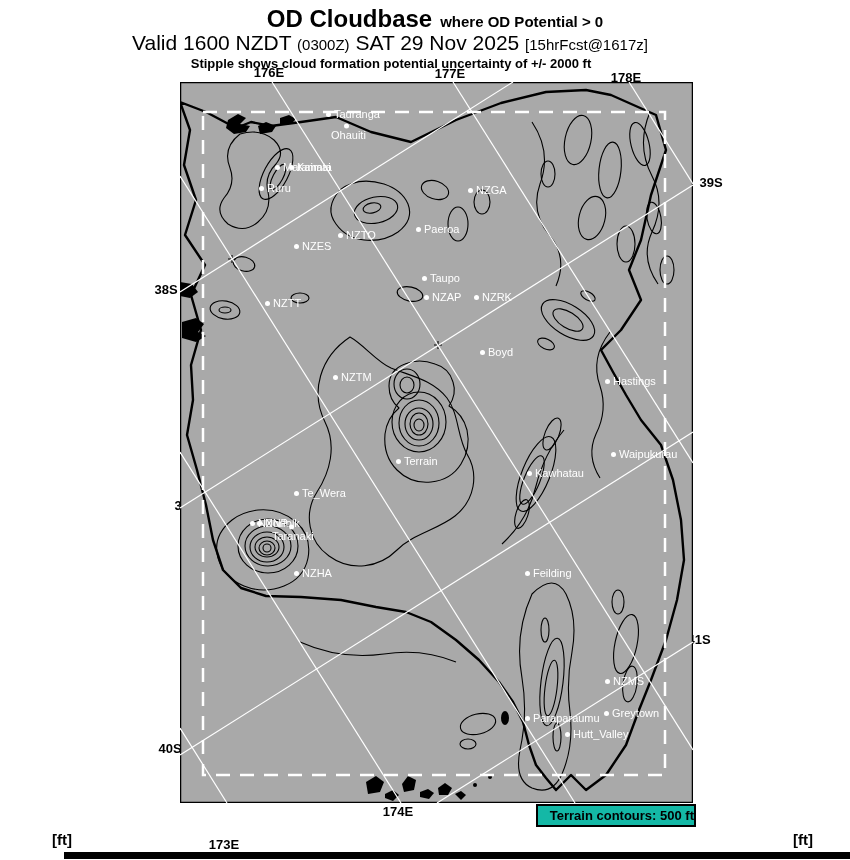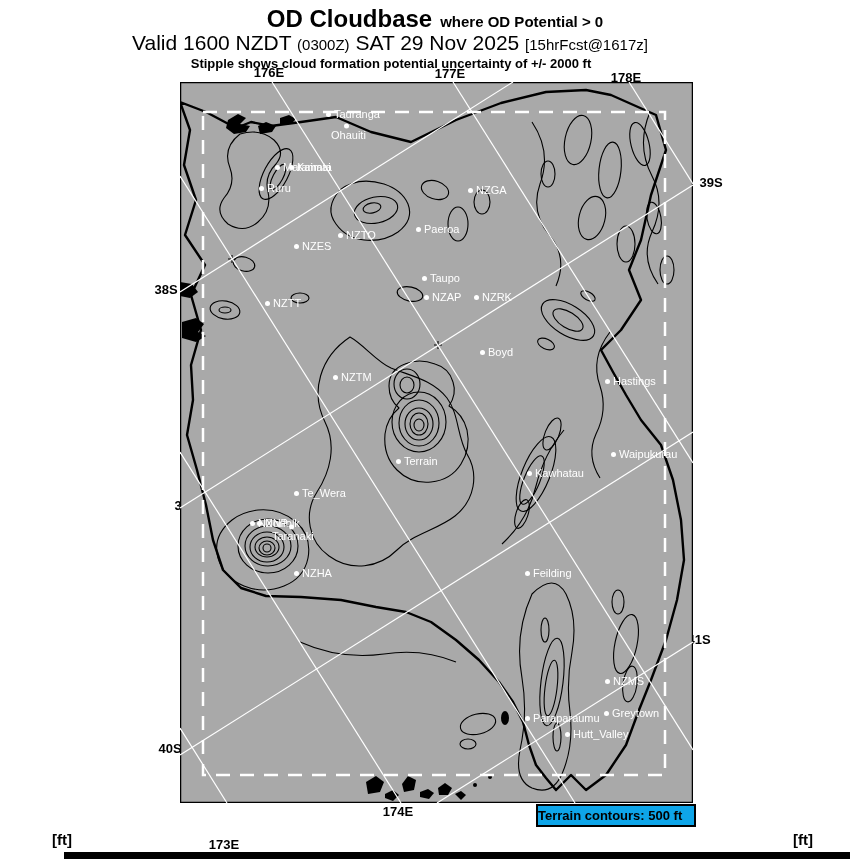--- a/index.html
+++ b/index.html
@@ -14,22 +14,22 @@
   .title-line3{left:1px;top:56px;width:780px;text-align:center;font-size:13px;font-weight:bold;}
   
   #map-wrap{left:180px;top:82px;width:513px;height:721px;}
   
   .axis{font-size:13px;font-weight:bold;white-space:nowrap;text-align:center;width:44px;}
   
   .loc{position:absolute;display:flex;align-items:center;white-space:nowrap;
        font-size:11px;color:#fff;line-height:12px;transform:translateY(-50%);}
   .loc .dot{width:5px;height:5px;border-radius:50%;background:#fff;margin-right:3px;flex:0 0 auto;}
   
-  #legend-box{left:536px;top:804px;width:156px;height:19px;border:2px solid #000;background:#0ea5e9;
-      font-size:13px;font-weight:bold;text-align:left;line-height:19px;}
+  #legend-box{left:536px;top:804px;width:156px;height:19px;border:2px solid #000;background:#14b8a6;
+      font-size:13px;font-weight:bold;text-align:right;line-height:19px;}
   .ft-label{font-size:15px;font-weight:bold;}
   #bottom-bar{left:64px;top:852px;width:786px;height:7px;background:#000;}
 </style>
 </head>
 <body>
 
 <div class="abs title-line1">
   <span class="t-main">OD Cloudbase</span><span class="t-qual">where OD Potential &gt; 0</span>
 </div>
 <div class="abs title-line2">

